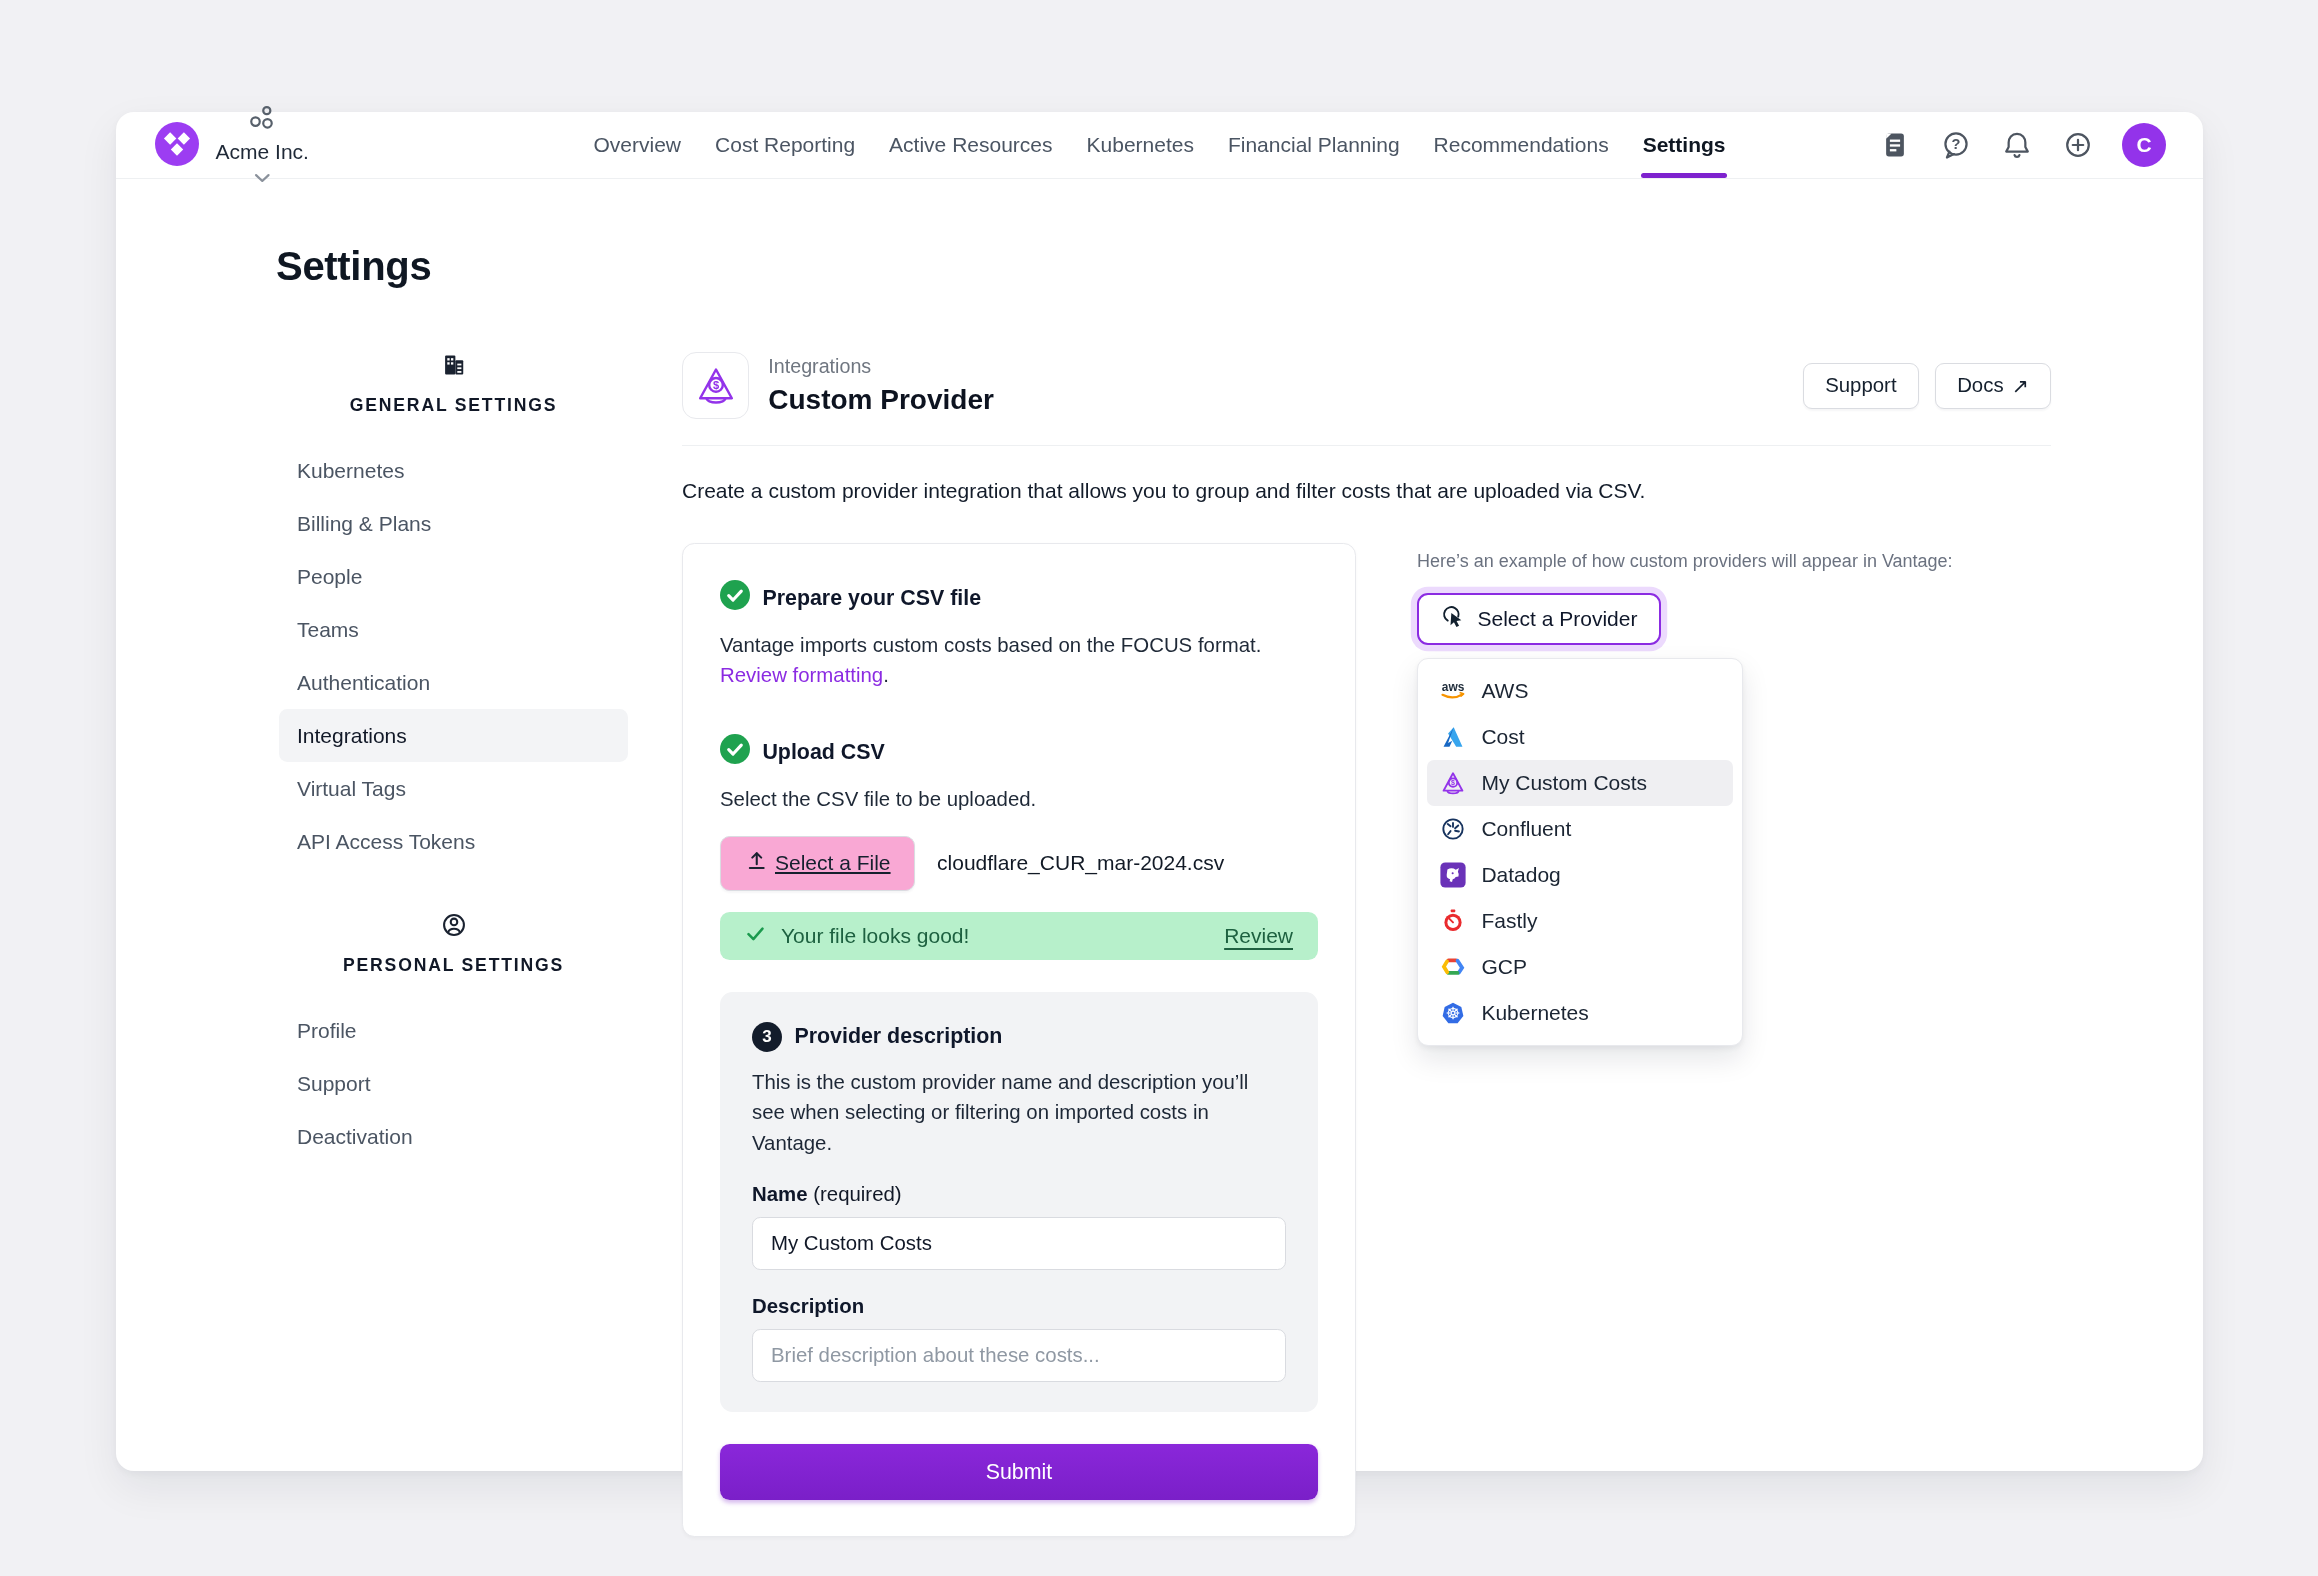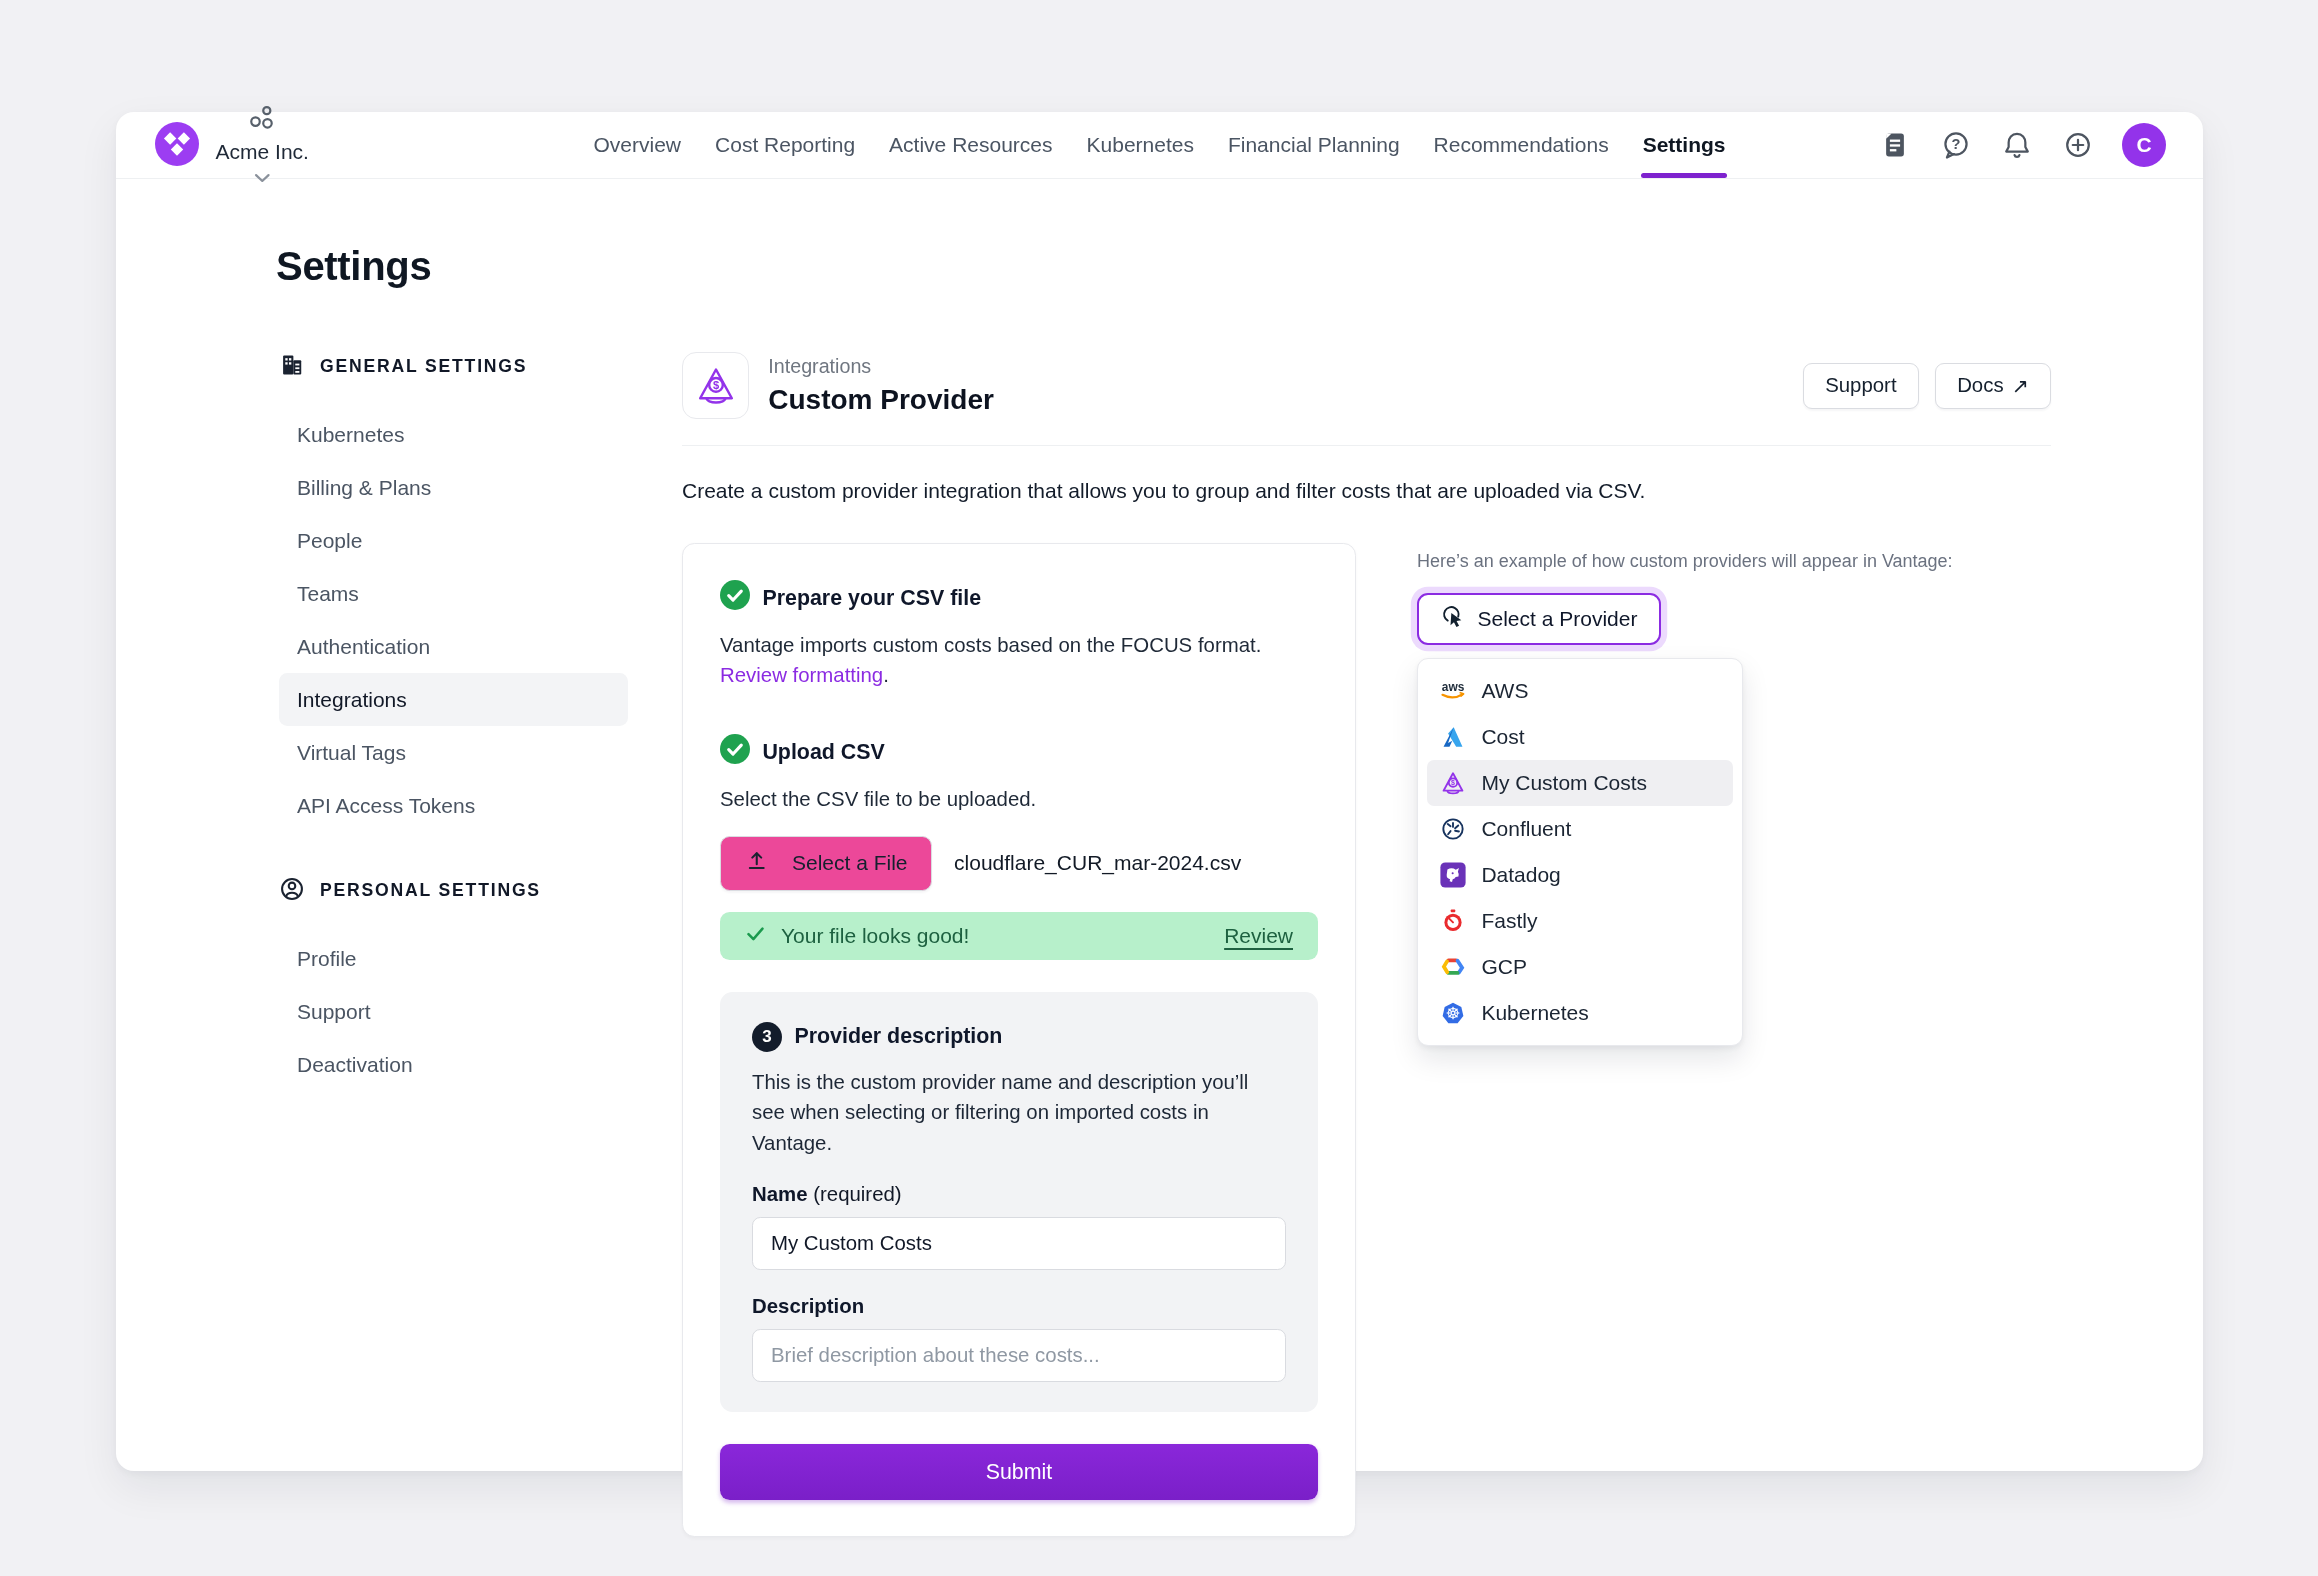--- a/index.html
+++ b/index.html
@@ -42,21 +42,21 @@
     width: 44px; height: 44px; border-radius: 50%; background: #9333ea;
     color: #fff; font-size: 21px; font-weight: 700; display: grid; place-items: center; cursor: pointer;
   }
   
   .page-head { padding: 65px 0 0 160px; }
   .page-head h1 { font-size: 40px; font-weight: 700; color: #0f1722; letter-spacing: -0.3px; }
   
   .content { margin-top: 63px; display: flex; align-items: flex-start; gap: 54px; padding: 0 152px 83px 163px; }
   
   .sidebar { width: 349px; flex-shrink: 0; }
-  .side-header { display: flex; align-items: center; gap: 15px; margin-bottom: 28px; }
+  .side-header { display: flex; align-items: center; gap: 15px; margin-bottom: 28px; flex-direction: column; }
   .side-header .hd { font-size: 17.6px; font-weight: 700; letter-spacing: 1.8px; color: #111827; }
   .side-list { list-style: none; }
   .side-item {
     height: 53px; display: flex; align-items: center; padding: 0 18px;
     font-size: 21px; color: #4b5563; border-radius: 8.3px; cursor: pointer; white-space: nowrap;
   }
   .side-item.active { background: #f3f4f6; color: #111827; font-weight: 500; }
   .side-section + .side-section { margin-top: 44px; }
   
   .main { flex: 1; min-width: 0; }
@@ -82,23 +82,23 @@
   .form-card {
     width: 674px; flex-shrink: 0; border: 1.4px solid #e8e9ed; border-radius: 12.4px;
     background: #fff; padding: 36px 37px; box-shadow: 0 1.4px 3.5px rgba(16,24,40,.03);
   }
   .step-head { display: flex; align-items: center; gap: 12.4px; font-size: 21.4px; font-weight: 700; color: #0f172a; }
   .step-body { margin-top: 14px; font-size: 20.4px; color: #1f2937; line-height: 1.48; max-width: 580px; }
   .plink { color: #8b2be2; text-decoration: none; cursor: pointer; }
   .step + .step, .mt-section { margin-top: 44px; }
   .file-row { margin-top: 21px; display: flex; align-items: center; gap: 22px; }
   .select-file-btn {
-    height: 55px; padding: 0 23.5px; border-radius: 9.7px; border: 1.4px solid #dadce1; background: #ec4899;
-    display: inline-flex; align-items: center; gap: 24px; font-size: 21px; font-weight: 500; color: #15202e;
-    cursor: pointer; box-shadow: 0 1.4px 2.1px rgba(16,24,40,.04); font-family: inherit;
+    height: 55px; padding: 0 23.5px; border-radius: 9.7px; border: 1.4px solid #dadce1; background: #f9a8d4;
+    display: inline-flex; align-items: center; gap: 7px; font-size: 21px; font-weight: 500; color: #15202e;
+    cursor: pointer; box-shadow: 0 1.4px 2.1px rgba(16,24,40,.04); font-family: inherit; text-decoration: underline;
   }
   .file-name { font-size: 21px; color: #121a26; }
   .banner {
     margin-top: 21px; height: 48px; border-radius: 9.7px; background: #b7f0cb;
     display: flex; align-items: center; gap: 15px; padding: 0 25px;
     font-size: 21px; font-weight: 500; color: #1d6140;
   }
   .banner-review {
     margin-left: auto; color: #1d6140; font-weight: 500; cursor: pointer;
     text-decoration: underline; text-underline-offset: 4.8px; text-decoration-thickness: 1.7px;

